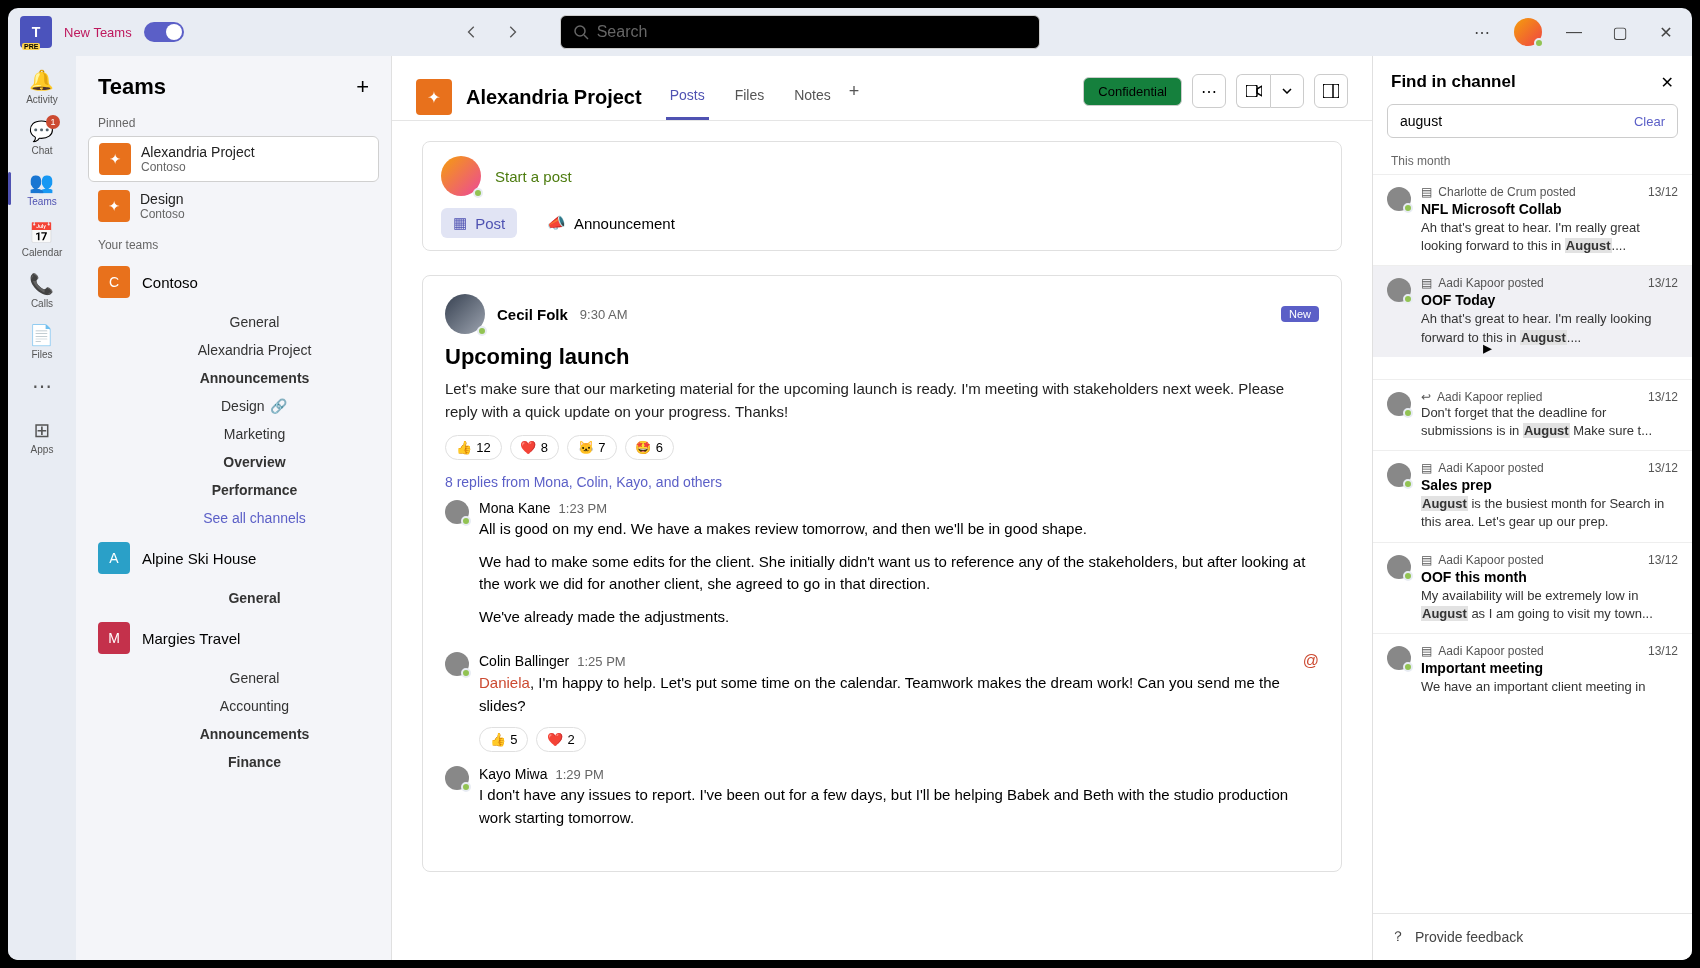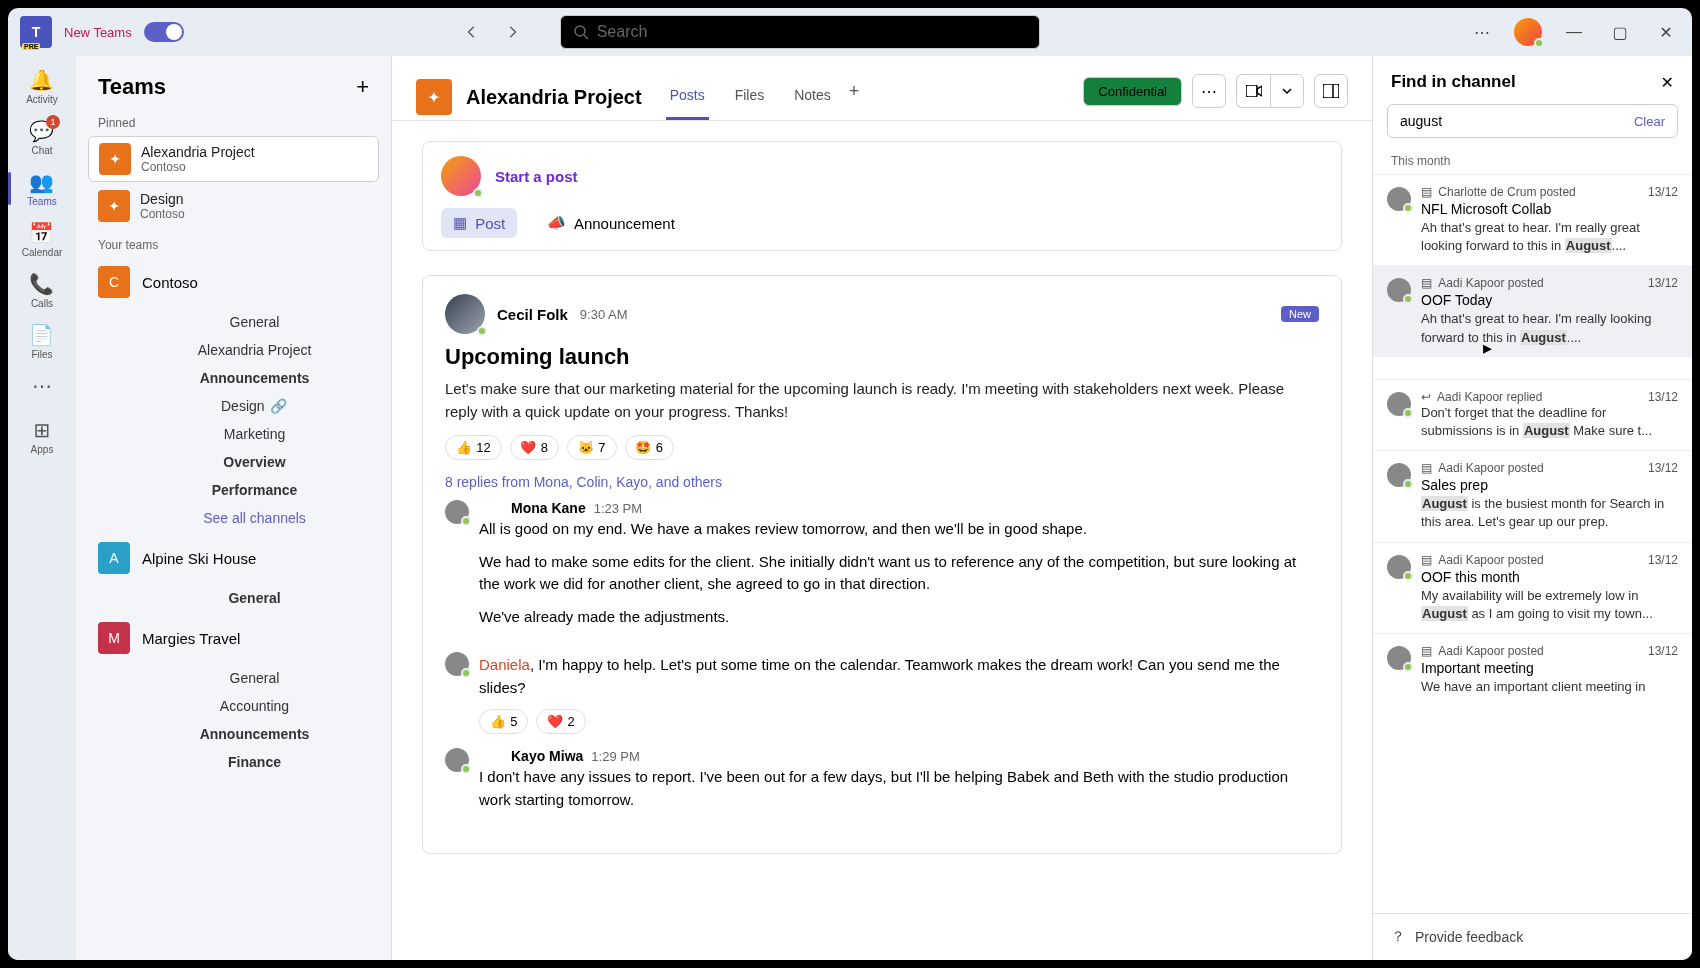--- a/index.html
+++ b/index.html
@@ -49,58 +49,58 @@
 .tab.active { color: #4f52b2; border-bottom-color: #4f52b2; }
 .header-actions { margin-left: auto; display: flex; align-items: center; gap: 10px; padding-bottom: 12px; }
 .btn-outline { padding: 6px 14px; border: 1px solid #ccc; border-radius: 6px; font-size: 13px; background: #15803d; cursor: pointer; }
 .btn-icon { width: 34px; height: 34px; border: 1px solid #ccc; border-radius: 6px; display: flex; align-items: center; justify-content: center; cursor: pointer; }
 .btn-split { display: flex; }
 .btn-split .l { border-radius: 6px 0 0 6px; border-right: none; }
 .btn-split .r { border-radius: 0 6px 6px 0; }
 .feed { padding: 20px 30px; overflow-y: auto; flex: 1; }
 .compose { background: #fff; border: 1px solid #e0e0e0; border-radius: 8px; padding: 14px 18px 12px; margin-bottom: 24px; }
 .compose-top { display: flex; align-items: center; gap: 14px; margin-bottom: 12px; }
-.compose-placeholder { color: #6d28d9; font-size: 15px; font-weight: bold; }
+.compose-placeholder { color: #4d7c0f; font-size: 15px; }
 .compose-options { display: flex; gap: 18px; }
 .opt-pill { display: flex; align-items: center; gap: 8px; padding: 6px 12px; border-radius: 6px; font-size: 15px; cursor: pointer; }
 .opt-pill.active { background: #e1e4f4; color: #4f52b2; }
 .post-card { background: #fff; border: 1px solid #e0e0e0; border-radius: 8px; padding: 18px 22px; }
 .post-head { display: flex; align-items: center; gap: 12px; margin-bottom: 10px; }
 .avatar-md { width: 40px; height: 40px; border-radius: 50%; background: #888; position: relative; flex-shrink: 0; }
 .avatar-xs { width: 24px; height: 24px; border-radius: 50%; background: #888; position: relative; flex-shrink: 0; }
 .author { font-weight: 600; font-size: 15px; }
 .time { color: #666; font-size: 13px; }
 .new-badge { margin-left: auto; background: #5b5fc7; color: #fff; font-size: 11px; padding: 2px 8px; border-radius: 4px; }
 .post-title { font-size: 22px; font-weight: 600; margin-bottom: 8px; }
 .post-body { font-size: 15px; line-height: 1.5; color: #222; margin-bottom: 12px; }
 .reactions { display: flex; gap: 8px; }
 .reaction { display: flex; align-items: center; gap: 4px; padding: 4px 10px; border: 1px solid #e0e0e0; border-radius: 16px; font-size: 13px; cursor: pointer; }
 .replies-link { color: #5b5fc7; font-size: 14px; margin: 14px 0 10px; cursor: pointer; }
 .reply { display: flex; gap: 10px; margin-bottom: 14px; }
 .reply-content { flex: 1; }
 .reply-head { display: flex; align-items: center; gap: 8px; }
-.reply-author { font-weight: 700; font-size: 14px; margin-left: 32px; }
+.reply-author { font-weight: 400; font-size: 14px; }
 .reply-time { color: #666; font-size: 13px; }
 .reply-text { font-size: 15px; line-height: 1.5; margin-top: 2px; }
 .reply-text p { margin-bottom: 10px; }
 .mention { color: #cc4a31; }
 .at-icon { color: #cc4a31; margin-left: auto; font-size: 16px; }
 .find-panel { width: 320px; border-left: 1px solid #e0e0e0; background: #fff; display: flex; flex-direction: column; }
 .find-header { padding: 16px 18px 12px; display: flex; align-items: center; justify-content: space-between; }
 .find-title { font-size: 17px; font-weight: 600; }
 .find-search { margin: 0 14px 10px; border: 1px solid #ccc; border-radius: 6px; padding: 8px 12px; display: flex; align-items: center; justify-content: space-between; }
 .find-input { font-size: 14px; }
 .clear-link { color: #5b5fc7; font-size: 13px; cursor: pointer; }
 .find-section { padding: 6px 18px 6px; font-size: 12px; color: #666; }
 .result { padding: 10px 14px; display: flex; gap: 10px; cursor: pointer; border-top: 1px solid #eee; }
 .result.sel { background: #f0f0f4; }
 .result-body { flex: 1; min-width: 0; }
 .result-meta { display: flex; align-items: center; gap: 6px; font-size: 12px; color: #555; }
 .result-date { margin-left: auto; }
-.result-title { font-weight: 400; font-size: 14px; margin: 2px 0; }
+.result-title { font-weight: 700; font-size: 14px; margin: 2px 0; }
 .result-snippet { font-size: 13px; color: #333; line-height: 1.4; overflow: hidden; }
 .hl { background: #e2e2e2; font-weight: 700; padding: 0 1px; }
 .feedback { margin-top: auto; padding: 14px 18px; display: flex; align-items: center; gap: 10px; color: #444; font-size: 14px; border-top: 1px solid #e5e5e5; cursor: pointer; }
 svg { display: block; }
 </style>
 </head>
 <body>
 
 <div class="app">
   <div class="titlebar">
@@ -342,30 +342,35 @@
                 <div class="avatar-xs">
                   <span class="presence"></span>
                 </div>
     <div class="reply-content">
       <div class="reply-head">
                     <span class="reply-author">Mona Kane</span>
         <span class="reply-time">1:23 PM</span>
         </div>
       <div class="reply-text">
                     <p>All is good on my end. We have a makes review tomorrow, and then we'll be in good shape.</p>
-                    <p>We had to make some edits for the client. She initially didn't want us to reference any of the competition, but sure looking at the work we did for another client, she agreed to go in that direction.</p>
+                    <p>We had to make some edits for the client. She initially didn't want us to reference any of the stakeholders, but after looking at the work we did for another client, she agreed to go in that direction.</p>
                     <p>We've already made the adjustments.</p>
                   </div>
     </div>
               </div>
               <div class="reply">
                 <div class="avatar-xs">
                   <span class="presence"></span>
                 </div>
     <div class="reply-content">
+      <div class="reply-head">
+                    <span class="reply-author">Colin Ballinger</span>
+        <span class="reply-time">1:25 PM</span>
+        <span class="at-icon">@</span>
+                  </div>
       <div class="reply-text">
                     <p><span class="mention">Daniela</span>, I'm happy to help. Let's put some time on the calendar. Teamwork makes the dream work! Can you send me the slides?</p>
                   </div>
                   <div class="reactions" style="margin-top:6px;">
                     <div class="reaction">
                       <span>👍</span>
                       <span>5</span>
                     </div>
                     <div class="reaction">
                       <span>❤️</span>

